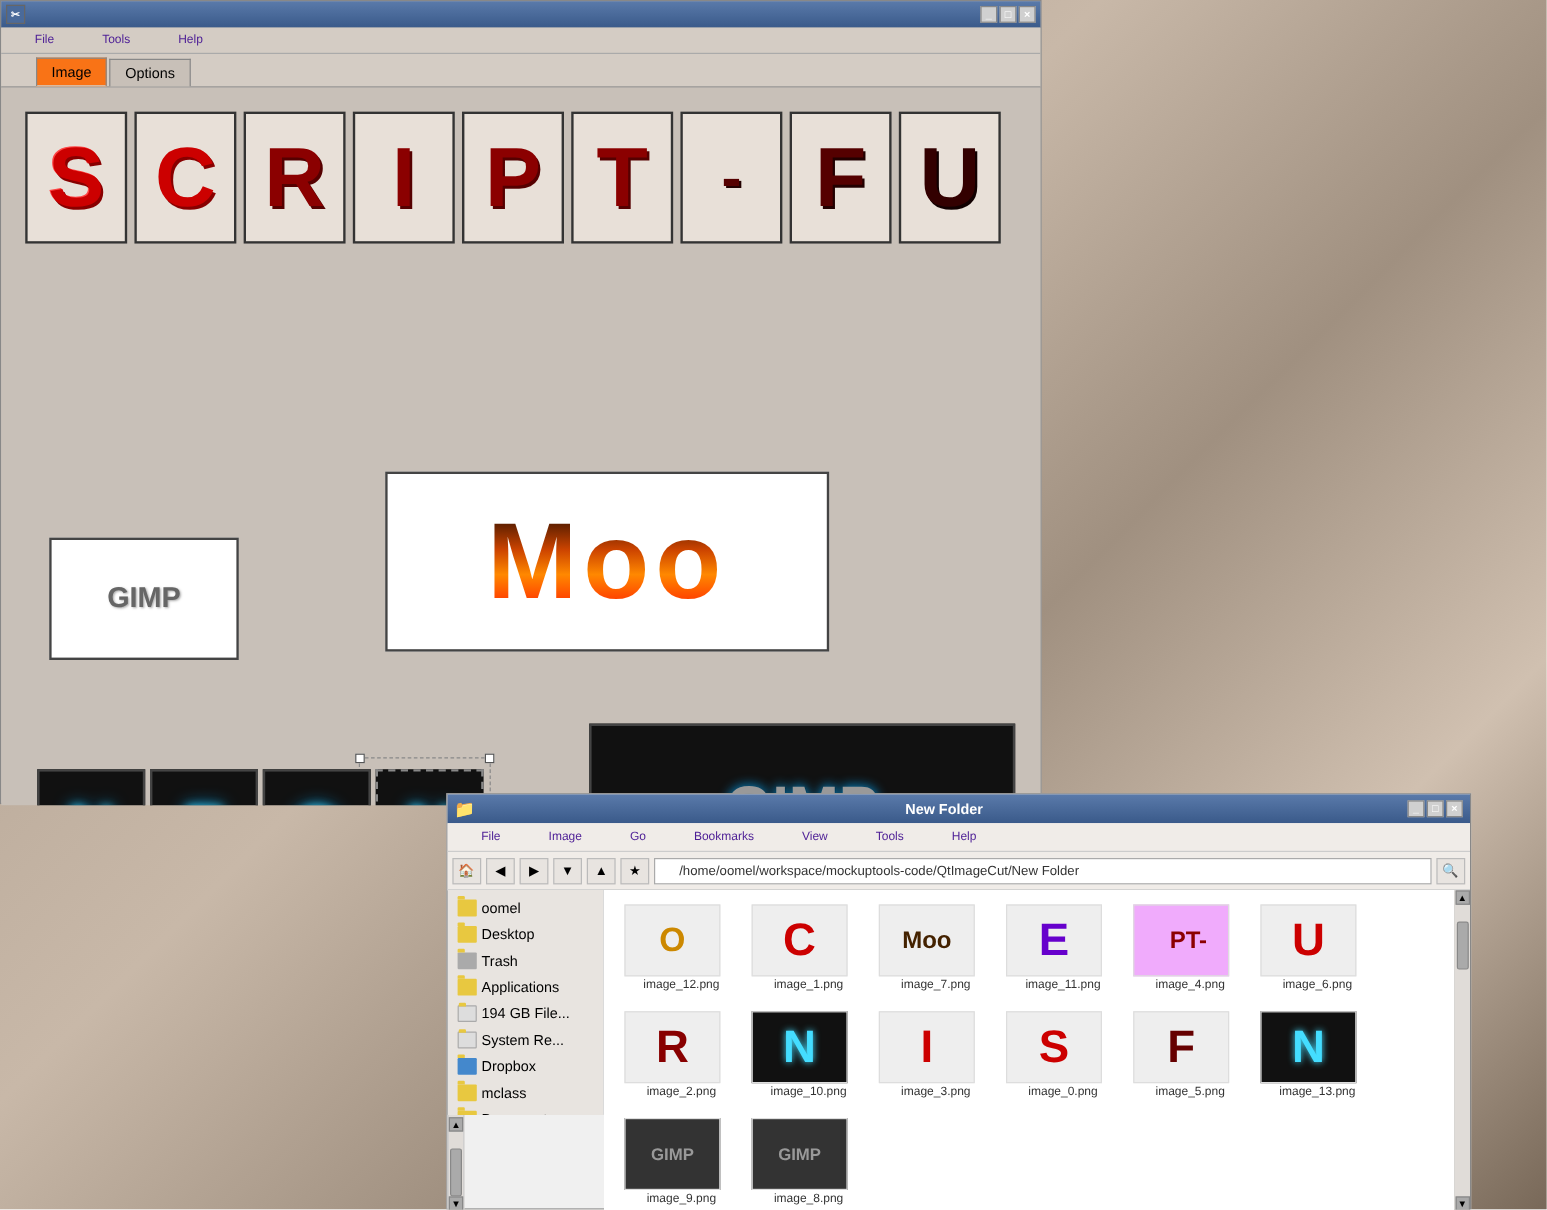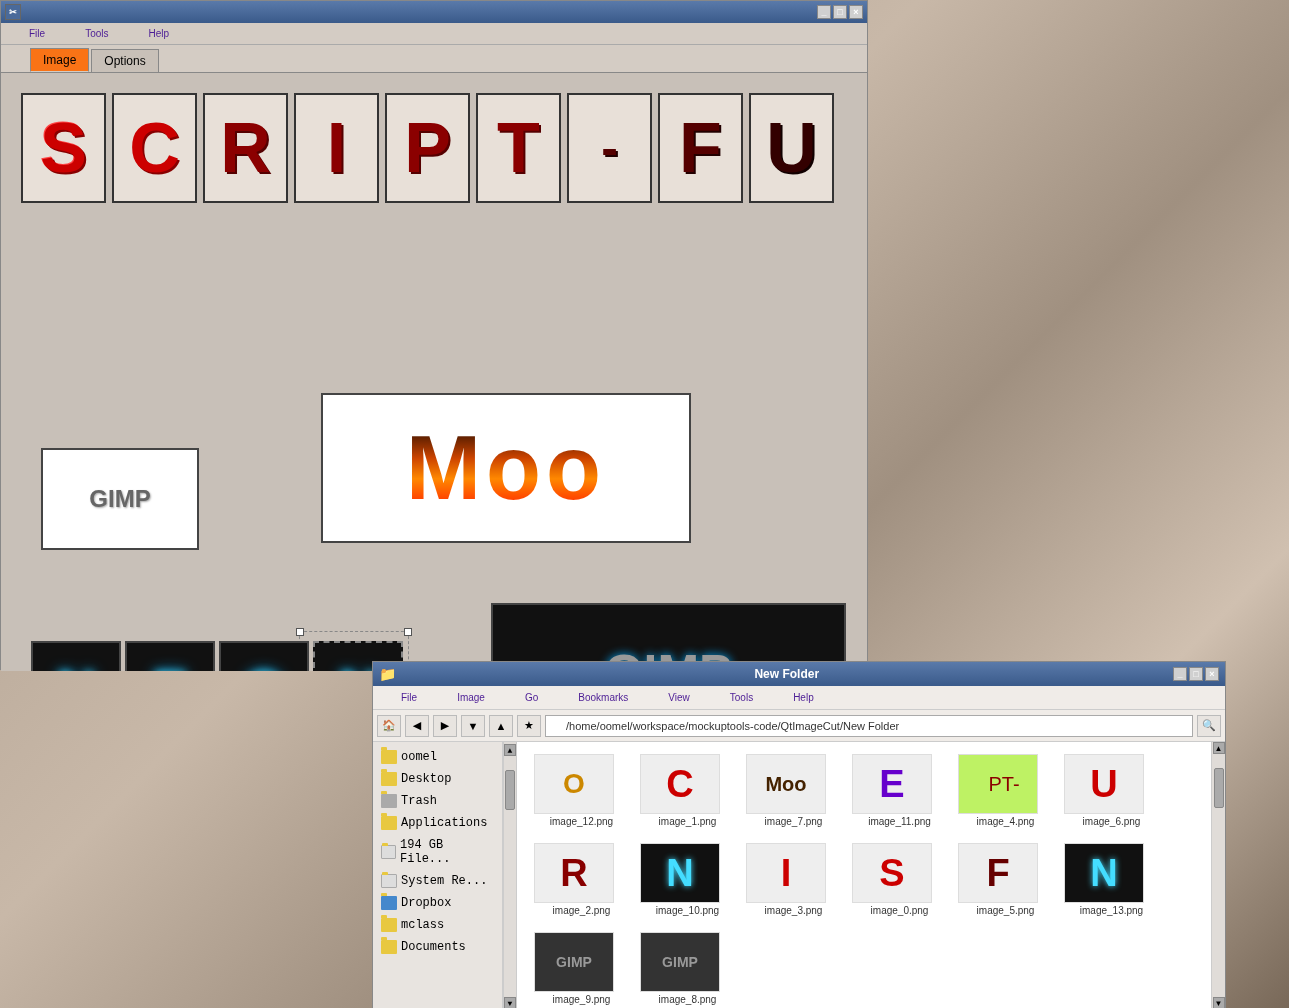--- a/index.html
+++ b/index.html
@@ -537,21 +537,21 @@
     <div class="fm-toolbar-btn">▲</div>
     <div class="fm-toolbar-btn">★</div>
     <div class="fm-address-bar">
       <span style="font-size:11px; color:#333;">/home/oomel/workspace/mockuptools-code/QtImageCut/New Folder</span>
     </div>
     <div class="fm-toolbar-btn">🔍</div>
   </div>
 
   <div class="fm-content">
 
-    <div style="display:flex; flex-direction:row;font-family:Liberation Mono, monospace;">
+    <div style="display:flex; flex-direction:column;">
       <div class="fm-sidebar">
         <div class="fm-sidebar-item">
           <div class="folder-icon"></div>
           <span>oomel</span>
         </div>
         <div class="fm-sidebar-item">
           <div class="folder-icon"></div>
           <span>Desktop</span>
         </div>
         <div class="fm-sidebar-item">
@@ -605,21 +605,21 @@
         <div class="file-thumb" style="background:#eee; display:flex; align-items:center; justify-content:center;">
           <span style="font-size:20px; font-weight:900; font-family:Impact,sans-serif; color:#442200;">Moo</span>
         </div>
         <span class="file-name">image_7.png</span>
       </div>
       <div class="file-item">
         <div class="file-thumb" style="background:#eee; color:#6600cc; font-size:38px; font-weight:900;">E</div>
         <span class="file-name">image_11.png</span>
       </div>
       <div class="file-item">
-        <div class="file-thumb" style="background:#bef264; color:#8b0000; font-size:20px; font-weight:400;padding-left:12px;">PT-</div>
+        <div class="file-thumb" style="background:#f0abfc; color:#8b0000; font-size:20px; font-weight:700;padding-left:12px;">PT-</div>
         <span class="file-name">image_4.png</span>
       </div>
       <div class="file-item">
         <div class="file-thumb" style="background:#eee; color:#cc0000; font-size:38px; font-weight:900;">U</div>
         <span class="file-name">image_6.png</span>
       </div>
       <div class="file-item">
         <div class="file-thumb" style="background:#eee; color:#880000; font-size:38px; font-weight:900;">R</div>
         <span class="file-name">image_2.png</span>
       </div>

